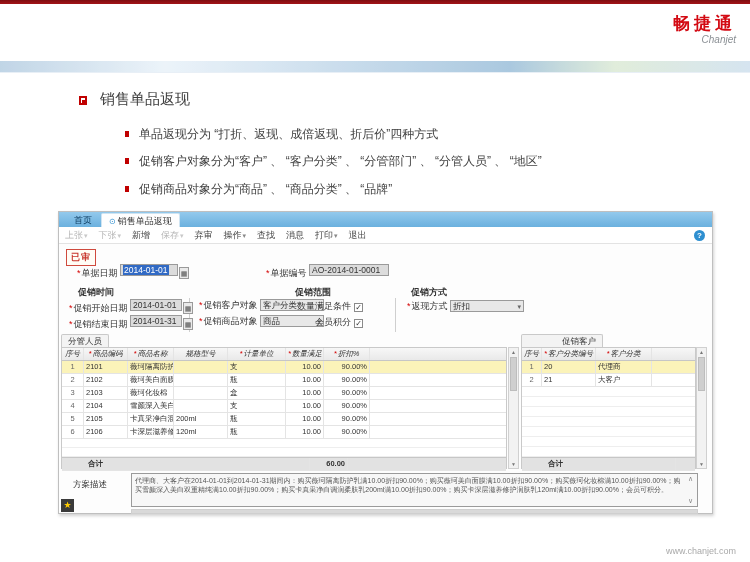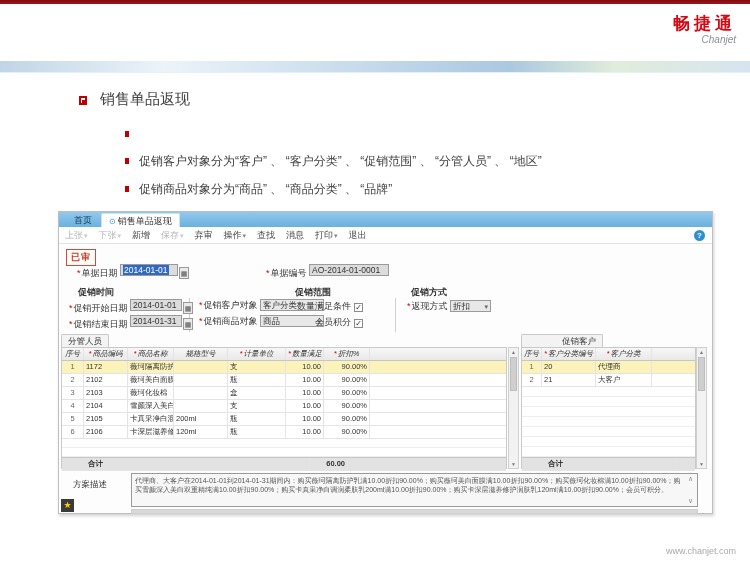--- a/index.html
+++ b/index.html
@@ -105,22 +105,23 @@
     <div class="logo-cn">畅捷通</div>
     <div class="logo-en">Chanjet</div>
   </div>
   <div class="ribbon"></div>
 
   <div class="b1-marker">
       <i></i>
     </div>
   <div class="b1-text">销售单品返现</div>
   <div class="b2m" style="top:131px"></div>
+  <div class="b2" style="top:126px">单品返现分为 “打折、返现、成倍返现、折后价”四种方式</div>
   <div class="b2m" style="top:158px"></div>
-  <div class="b2" style="top:153px">促销客户对象分为“客户” 、 “客户分类” 、 “促销范围” 、 “分管人员” 、 “地区”</div>
+  <div class="b2" style="top:153px">促销客户对象分为“客户” 、 “客户分类” 、 “分管部门” 、 “分管人员” 、 “地区”</div>
   <div class="b2m" style="top:186px"></div>
   <div class="b2" style="top:181px">促销商品对象分为“商品” 、 “商品分类” 、 “品牌”</div>
 
   <div class="app">
     <div class="tabstrip">
       <span class="tab-home">首页</span>
       <span class="tab-active"><span class="dot">⊙</span><span>销售单品返现</span></span>
     </div>
     <div class="toolbar">
       <span class="tb dis"><span>上张</span><span class="ar">▾</span></span>
@@ -171,40 +172,40 @@
 
     <div class="frow" style="left:232px; top:88px; width:72px; text-align:right;">
       <span class="lbl">数量满足条件</span><span class="chk">✓</span>
     </div>
     <div class="frow" style="left:232px; top:104px; width:72px; text-align:right;">
       <span class="lbl">会员积分</span><span class="chk">✓</span>
     </div>
 
     <div class="frow" style="left:348px; top:88px;">
       <span class="req">*</span><span class="lbl">返现方式</span>
-      <span class="dd" style="width:41px"><span class="da">▾</span><span>折扣</span></span>
+      <span class="dd" style="width:74px"><span class="da">▾</span><span>折扣</span></span>
     </div>
 
     <div class="gtab" style="left:2px;">分管人员</div>
     <div class="gtab" style="left:462px;padding-left:40px;">促销客户</div>
 
     <div class="grid" style="left:2px; width:446px; height:122px;">
       <div class="grow head">
         <div class="gc" style="width:22px">序号</div>
         <div class="gc" style="width:44px"><span class="req">*</span><span>商品编码</span></div>
         <div class="gc" style="width:46px"><span class="req">*</span><span>商品名称</span></div>
         <div class="gc" style="width:54px">规格型号</div>
         <div class="gc" style="width:58px"><span class="req">*</span><span>计量单位</span></div>
         <div class="gc" style="width:38px"><span class="req">*</span><span>数量满足</span></div>
         <div class="gc" style="width:46px"><span class="req">*</span><span>折扣%</span></div>
         <div class="gc last" style="flex:1"></div>
       </div>
       <div class="grow hl">
         <div class="gc num" style="width:22px">1</div>
-        <div class="gc" style="width:44px">1172</div>
+        <div class="gc" style="width:44px">2101</div>
         <div class="gc" style="width:46px">薇珂隔离防护乳</div>
         <div class="gc" style="width:54px"></div>
         <div class="gc" style="width:58px">支</div>
         <div class="gc rt" style="width:38px">10.00</div>
         <div class="gc rt" style="width:46px">90.00%</div>
         <div class="gc last" style="flex:1"></div>
       </div>
       <div class="grow">
         <div class="gc num" style="width:22px">2</div>
         <div class="gc" style="width:44px">2102</div>

